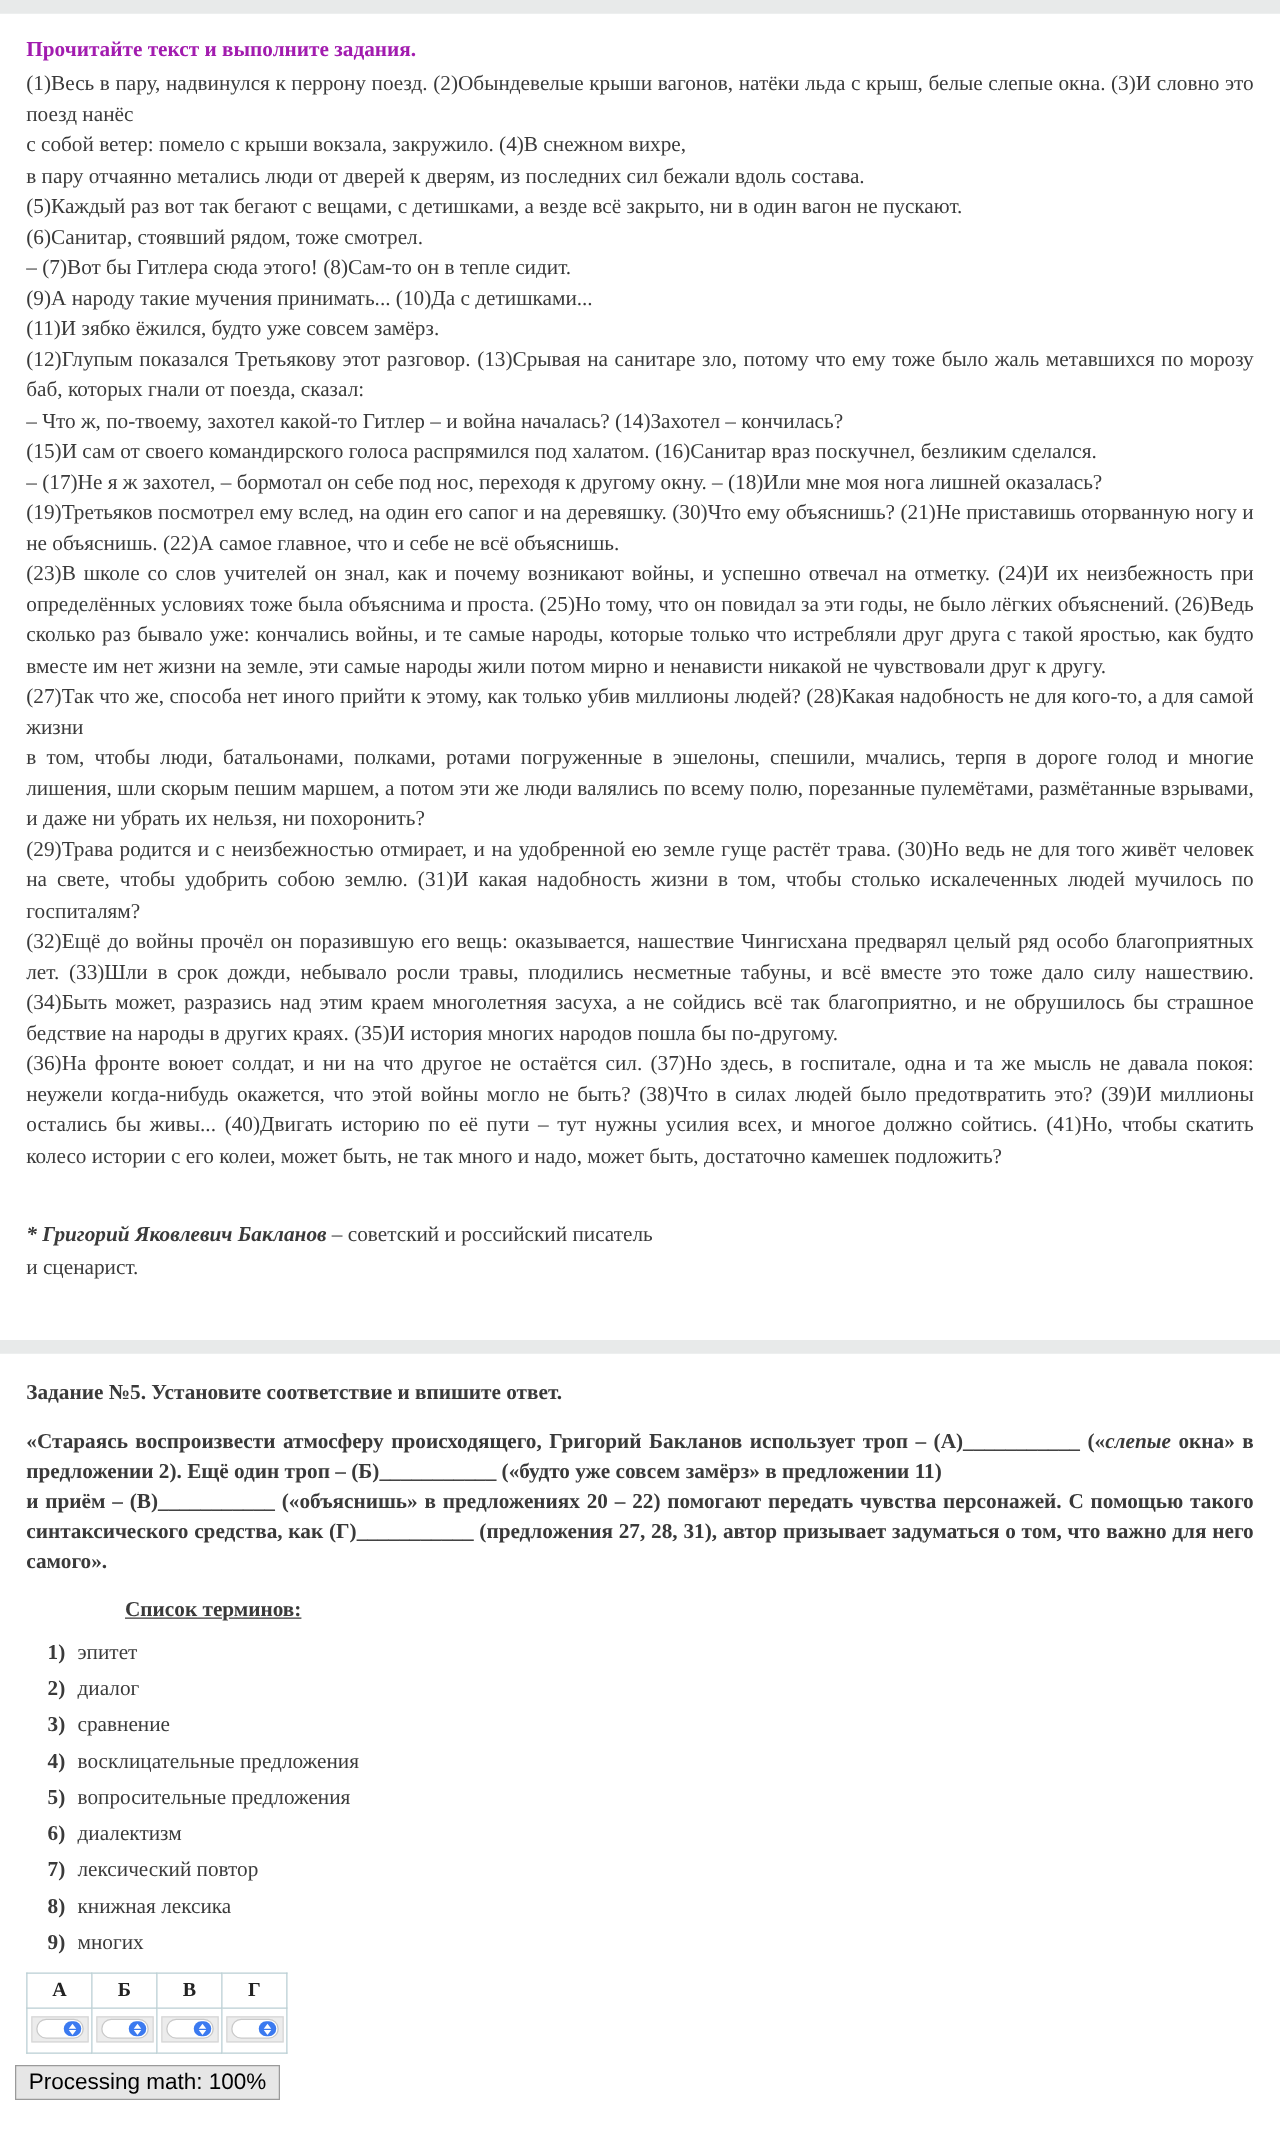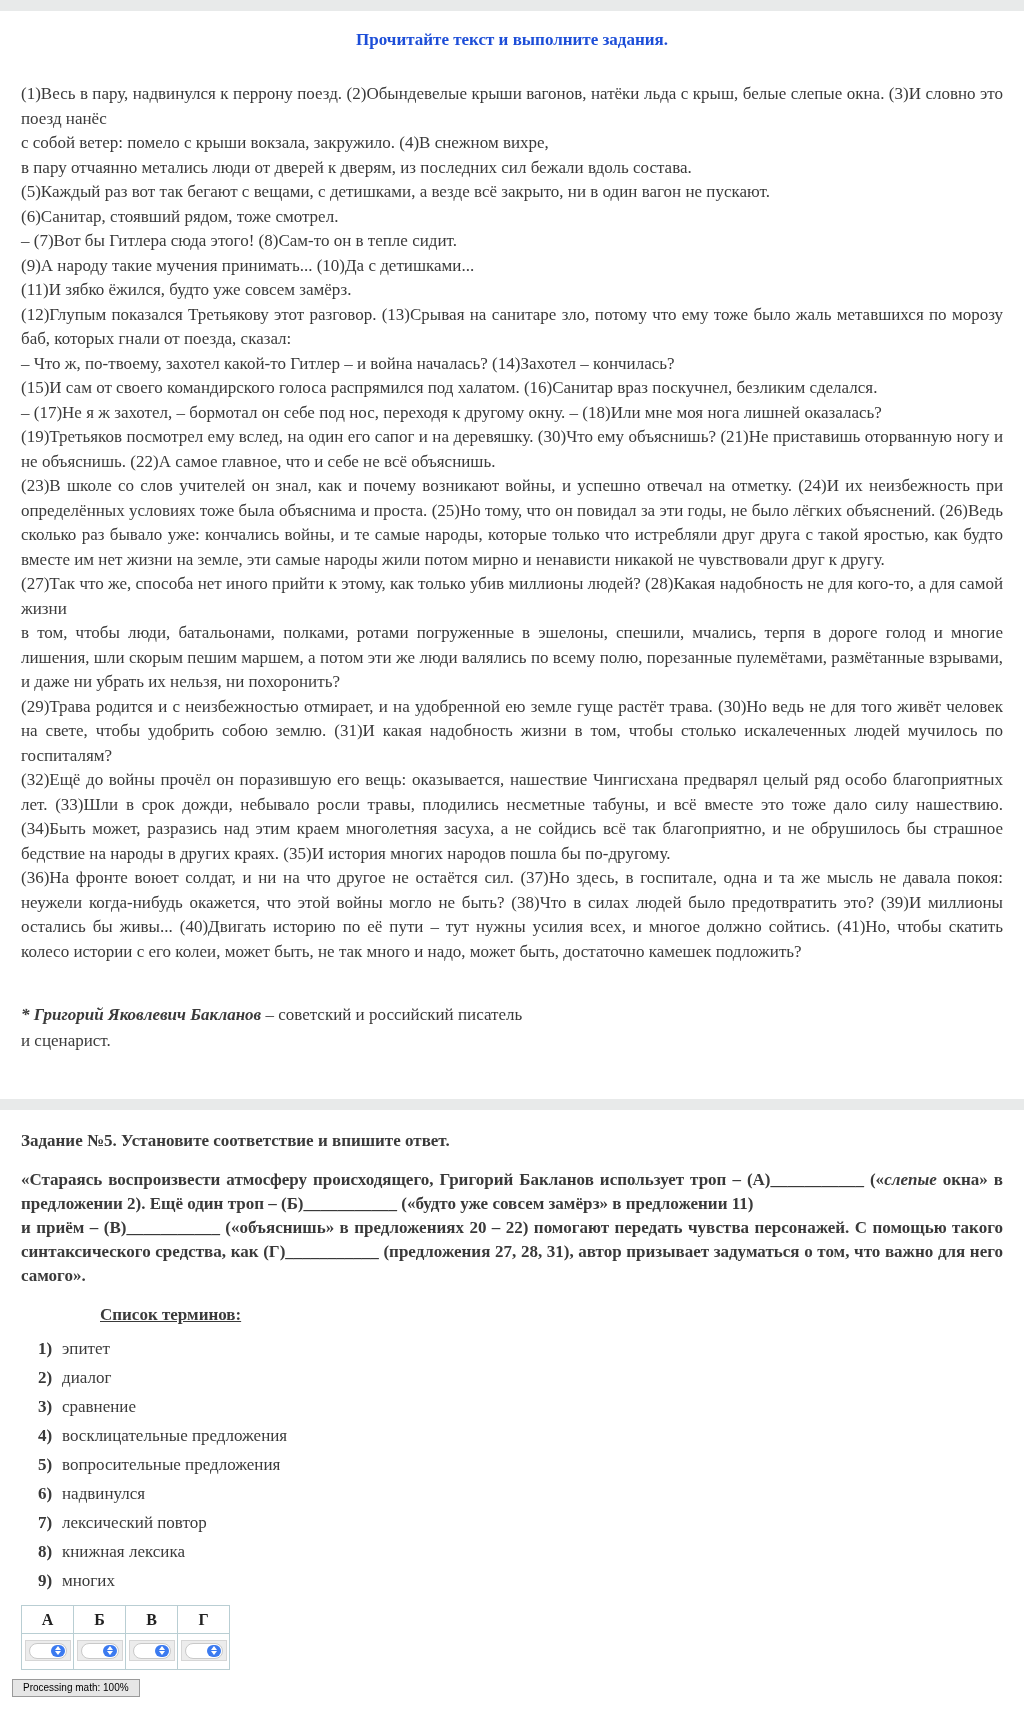--- a/index.html
+++ b/index.html
@@ -14,25 +14,24 @@
     height: 11px;
     background: #e8eaea;
     width: 100%;
   }
   .content { padding: 0 21px; }
 
   .instruction {
     margin: 19px 0 0 0;
     font-size: 17px;
     font-weight: bold;
-    color: #1d4ed8;
-    text-align: center;
-  }
-
-  .passage { margin-top: 32px; }
+    color: #a21caf;
+  }
+
+  .passage { margin-top: 5px; }
   .passage p {
     margin: 0;
     font-size: 17px;
     line-height: 24.5px;
     text-align: justify;
     white-space: pre-line;
     color: #3a3a3a;
   }
 
   .footnote {
@@ -149,21 +148,21 @@
     border-top: 4px solid #ffffff;
   }
 
   .status-box {
     display: inline-block;
     margin: 9px 0 8px -9px;
     background: #e6e6e6;
     border: 1px solid #9a9a9a;
     padding: 2px 10px 3px 10px;
     font-family: "Liberation Sans", sans-serif;
-    font-size: 10px;
+    font-size: 18px;
     color: #000000;
   }
 </style>
 </head>
 <body>
 
 <div class="band"></div>
 
 <div class="content">
   <p class="instruction">Прочитайте текст и выполните задания.</p>
@@ -220,21 +219,21 @@
     <li>
         <span class="term-num">4)</span>
         <span>восклицательные предложения</span>
       </li>
     <li>
         <span class="term-num">5)</span>
         <span>вопросительные предложения</span>
       </li>
     <li>
         <span class="term-num">6)</span>
-        <span>надвинулся</span>
+        <span>диалектизм</span>
       </li>
     <li>
         <span class="term-num">7)</span>
         <span>лексический повтор</span>
       </li>
     <li>
         <span class="term-num">8)</span>
         <span>книжная лексика</span>
       </li>
     <li>

